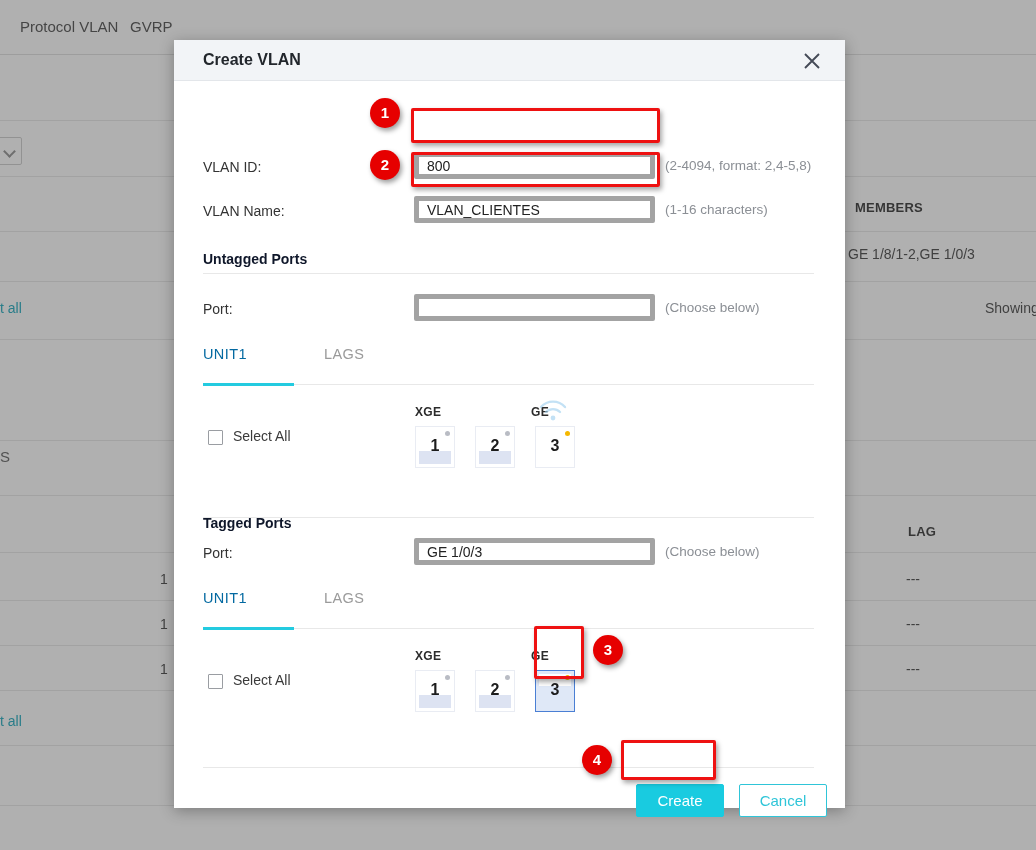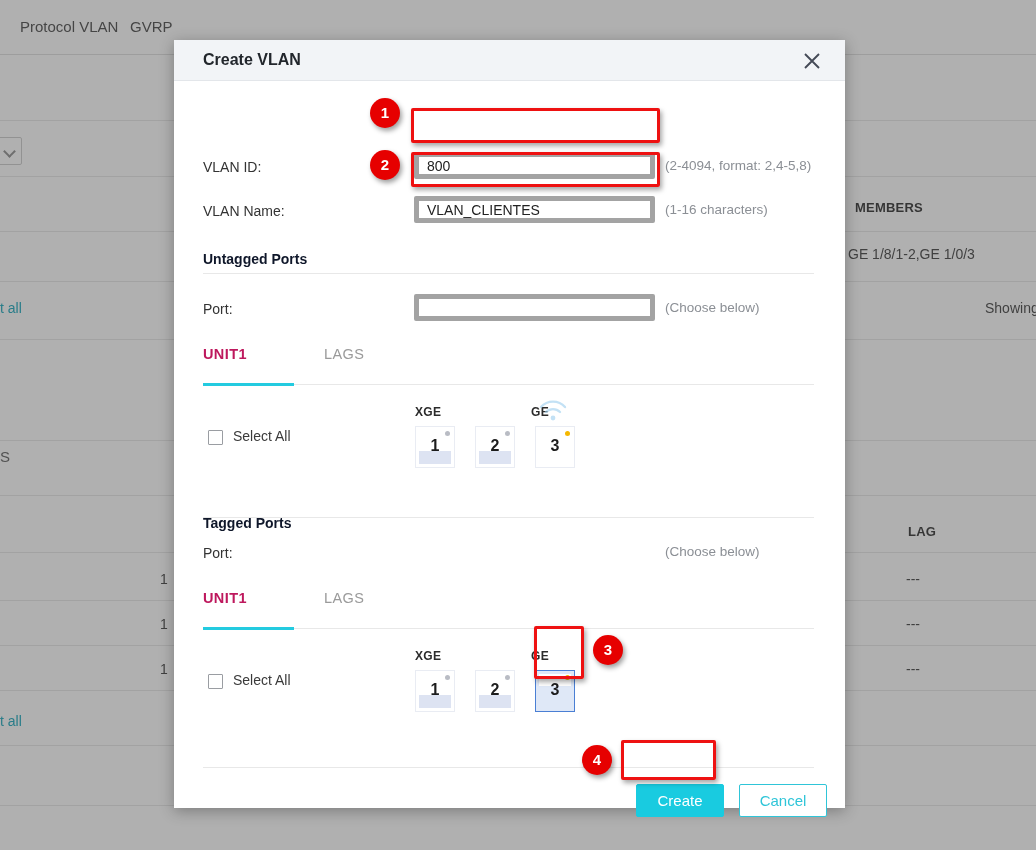--- a/index.html
+++ b/index.html
@@ -107,21 +107,21 @@
   .section-rule {
     position: absolute; left: 204px; width: 611px; height: 1px; background: #e8e8e8;
   }
 
   
   .tabrow { position: absolute; left: 204px; width: 611px; height: 40px; }
   .tabrow .tab {
     position: absolute; top: 0; font-size: 14.5px; letter-spacing: .4px;
     padding-bottom: 11px; cursor: pointer;
   }
-  .tabrow .tab.active { color: #be185d; font-weight: bold; }
+  .tabrow .tab.active { color: #0369a1; font-weight: normal; }
   .tabrow .tab.inactive { color: #9a9a9a; }
   .tabrow .tab-underline {
     position: absolute; left: 0; bottom: 0; width: 91px; height: 3px; background: #23cbe0;
   }
   .tabrow .tab-baseline {
     position: absolute; left: 0; bottom: 1px; width: 611px; height: 1px; background: #e8e8e8;
   }
 
   
   .selall { position: absolute; }
@@ -326,20 +326,21 @@
         <div class="face"></div>
         <div class="band" style="background:#ffffff; top:4px; bottom:auto; height:12px;"></div>
         <div class="led" style="background:#f5b800"></div>
         <div class="num">3</div>
       </div>
 
       <div class="section-title" style="left:29px; top:434px">Tagged Ports</div>
       <div class="section-rule" style="left:29px; top:436px; width:611px"></div>
 
       <div class="field-label" style="left:29px; top:464px">Port:</div>
+      <input class="txtinput" style="left: 240px; top: 457px; width: 241px;" value="GE 1/0/3">
       <div class="hint" style="left:491px; top:463px">(Choose below)</div>
 
       <div class="tabrow" style="left:29px; top:509px">
         <div class="tab active" style="left:0px">UNIT1</div>
         <div class="tab inactive" style="left:121px">LAGS</div>
         <div class="tab-baseline"></div>
         <div class="tab-underline"></div>
       </div>
 
       <div class="portgrouplabel" style="left:241px; top:568px">XGE</div>

